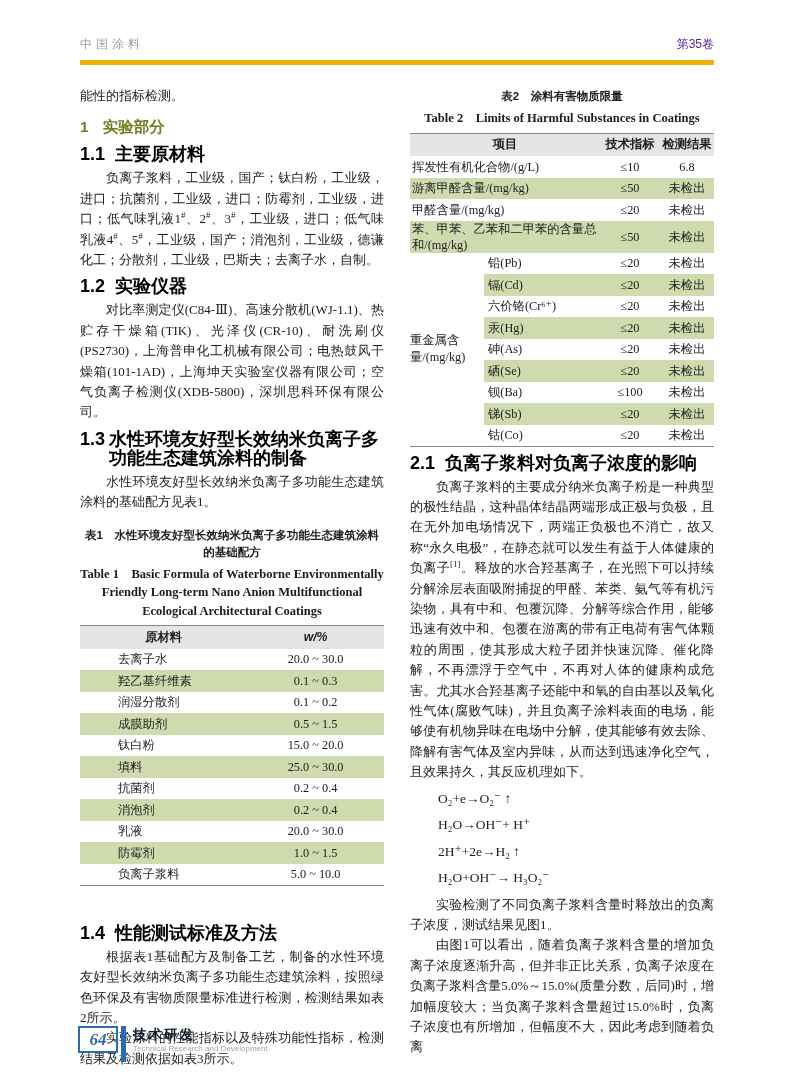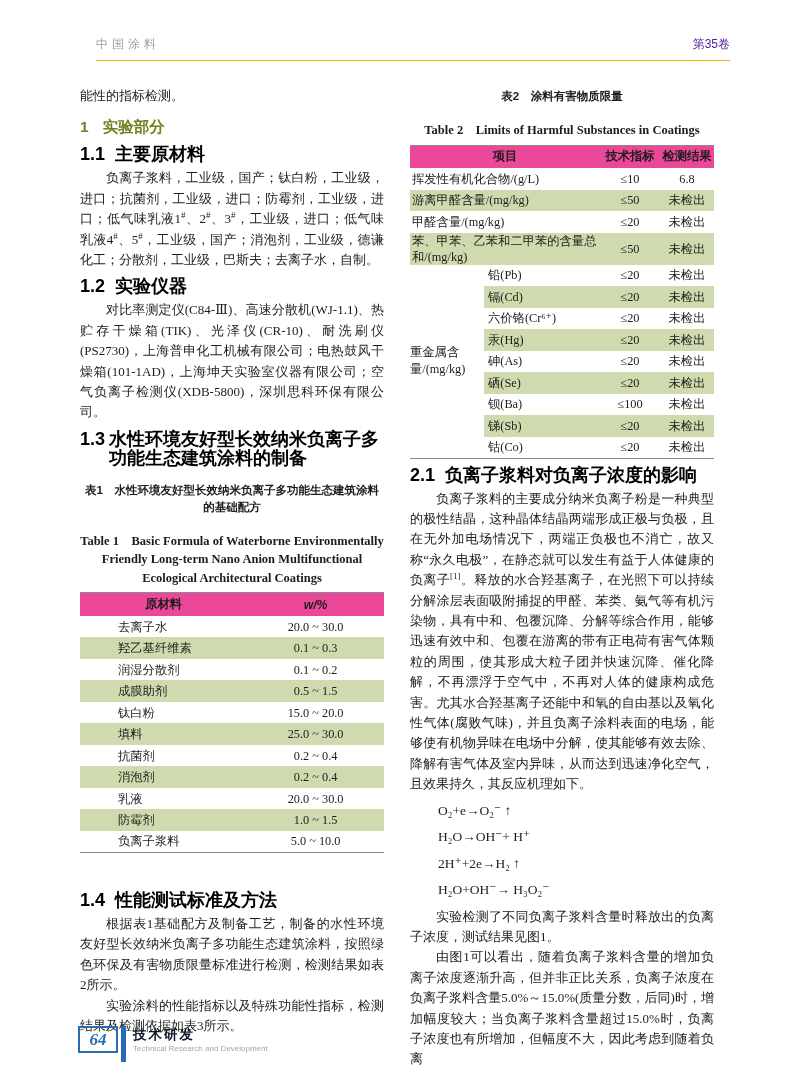--- a/index.html
+++ b/index.html
@@ -4,23 +4,23 @@
 <style>
   * { margin:0; padding:0; box-sizing:border-box; }
   html,body { background:#ffffff; }
   .page {
     position:relative; width:794px; height:1077px; background:#ffffff;
     font-family:"Liberation Serif","DejaVu Serif",serif; color:#1c1c1c;
     overflow:hidden; margin:0 auto;
   }
   
   .pagehead {
-    position:absolute; top:36px; left:96px; width:634px;
+    position:absolute; top:36px; left:80px; width:634px;
     display:flex; justify-content:space-between; align-items:flex-end;
-    border-bottom:1px solid #eab308; padding-bottom:7px;
+    border-bottom:5px solid #eab308; padding-bottom:7px;
     font-size:12px; color:#979ea4;
     font-family:"Liberation Sans","DejaVu Sans",sans-serif;
   }
   .pagehead .journal { letter-spacing:4px; }
   .pagehead .volume { color:#4c1d95; }
 
   
   .content { position:absolute; top:86px; left:80px; width:634px; display:flex; gap:26px; }
   .col { width:304px; }
 
@@ -42,28 +42,28 @@
   .h2.hang .num { flex:0 0 24px; margin-right:4px; }
   .h2.mt { margin-top:38px; }
 
   
   .cap-cn {
     font-family:"Liberation Sans","DejaVu Sans",sans-serif; font-weight:bold;
     font-size:11.5px; text-align:center; line-height:17px; margin:14px 2px 3px;
   }
   .cap-en {
     font-family:"Liberation Serif","DejaVu Serif",serif; font-weight:bold;
-    font-size:12.5px; text-align:center; line-height:18.5px; margin:16px 0 5px;
+    font-size:12.5px; text-align:center; line-height:18.5px; margin:4px 0 5px;
   }
 
   
   table { width:100%; border-collapse:collapse; table-layout:fixed;
           border-top:1.5px solid #8a8a8a; border-bottom:1.5px solid #8a8a8a;
           font-size:12.3px; }
-  th { background:#ec4899; font-weight:bold; height:23px; text-align:center;
+  th { background:#e5e5e5; font-weight:bold; height:23px; text-align:center;
        font-family:"Liberation Sans","DejaVu Sans",sans-serif; }
   td { height:21.5px; text-align:center; line-height:16px; }
   tr.alt td { background:#cfdaae; }
 
   .table1 td:first-child { text-align:left; padding-left:38px; }
   .table1 th:first-child { text-align:center; }
   .table1 .wcol { font-style:italic; }
 
   .table2 td { font-size:12.3px; }
   .table2 td[colspan] { text-align:left; padding-left:2px; }
@@ -115,20 +115,21 @@
 
       <div class="h2">
         <span class="num">1.2</span><span>实验仪器</span>
       </div>
       <p class="body">对比率测定仪(C84-Ⅲ)、高速分散机(WJ-1.1)、热贮存干燥箱(TIK)、光泽仪(CR-10)、耐洗刷仪(PS2730)，上海普申化工机械有限公司；电热鼓风干燥箱(101-1AD)，上海坤天实验室仪器有限公司；空气负离子检测仪(XDB-5800)，深圳思科环保有限公司。</p>
 
       <div class="h2 hang">
         <span class="num">1.3</span>
           <span>水性环境友好型长效纳米负离子多功能生态建筑涂料的制备</span>
       </div>
+      <p class="body">水性环境友好型长效纳米负离子多功能生态建筑涂料的基础配方见表1。</p>
 
       <div class="cap-cn">表1　水性环境友好型长效纳米负离子多功能生态建筑涂料的基础配方</div>
       <div class="cap-en">Table 1　Basic Formula of Waterborne Environmentally Friendly Long-term Nano Anion Multifunctional Ecological Architectural Coatings</div>
 
       <table class="table1">
         <colgroup>
             <col style="width:55%">
             <col style="width:45%">
           </colgroup>
         <thead>

